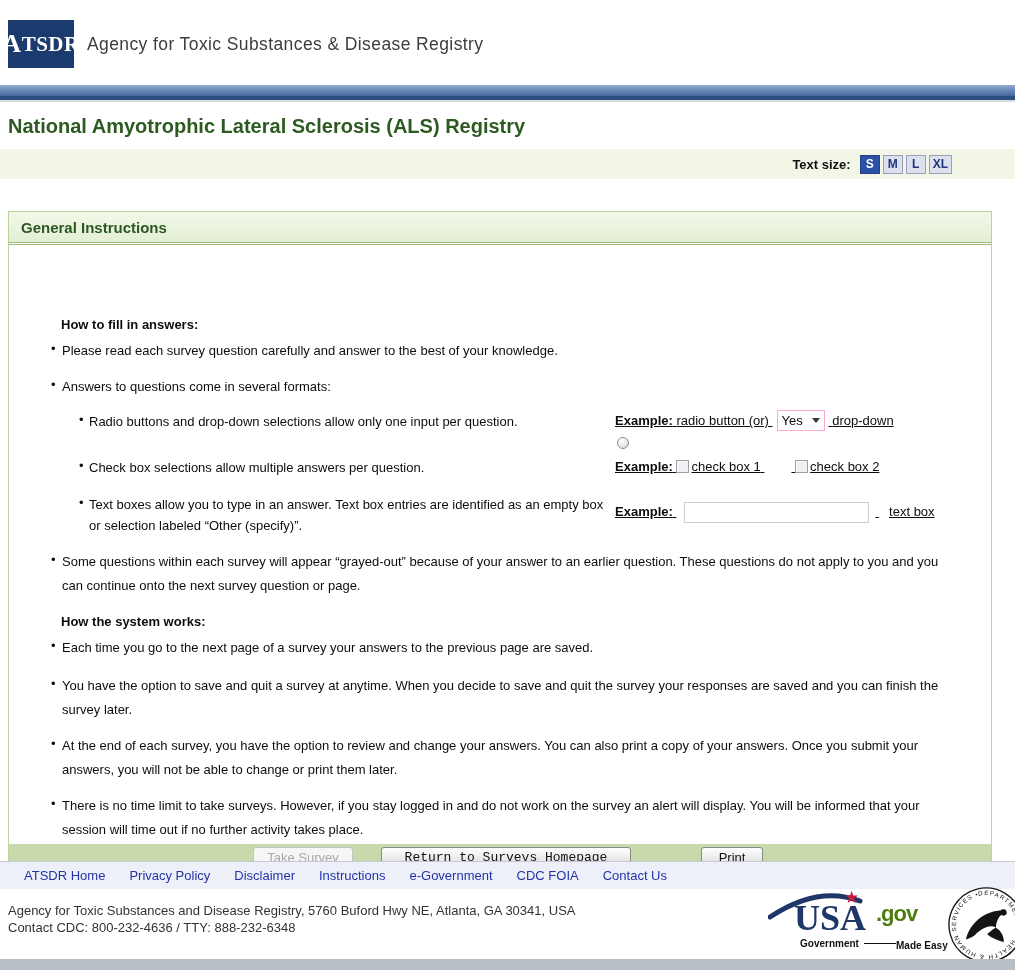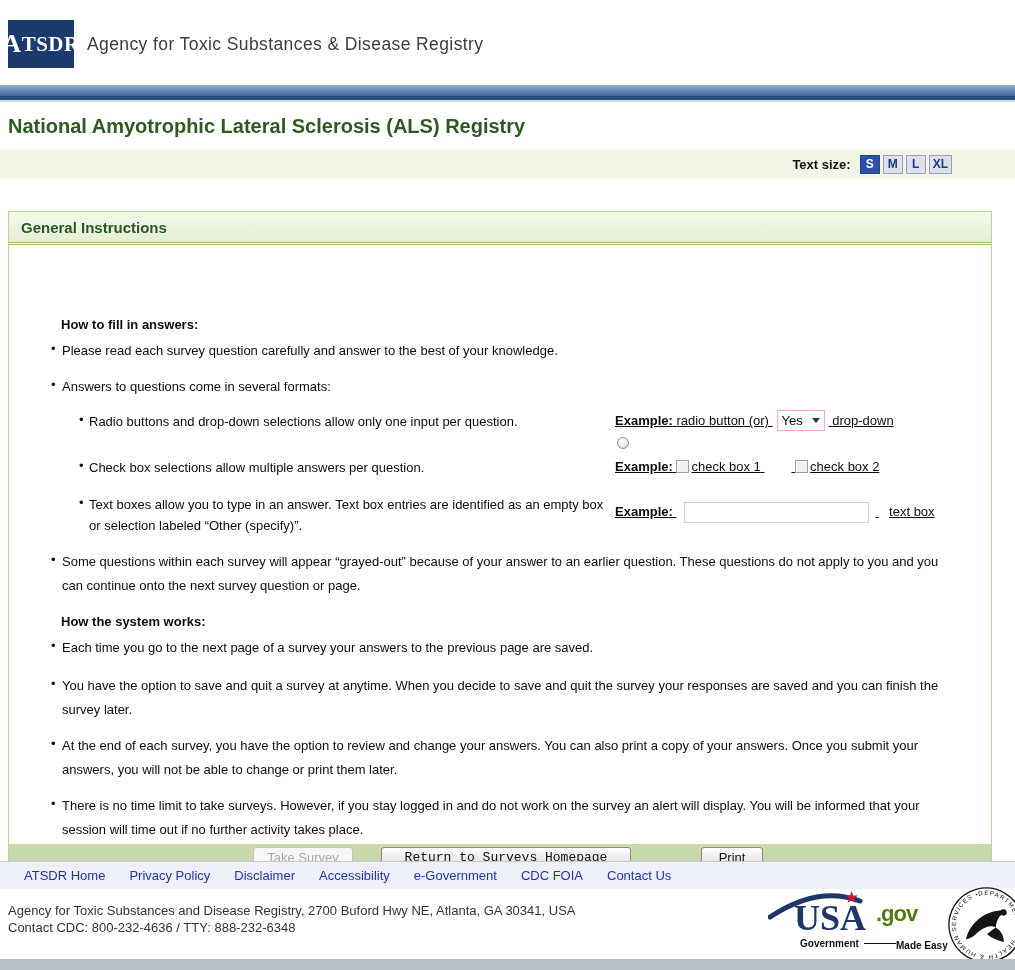--- a/index.html
+++ b/index.html
@@ -176,28 +176,28 @@
       <button id="btn-take" class="pbtn disabled" disabled="">Take Survey</button>
       <button id="btn-return" class="pbtn">Return to Surveys Homepage</button>
       <button id="btn-print" class="pbtn">Print</button>
     </div>
   </div>
 
   <div class="footer-links">
     <a>ATSDR Home</a>
     <a>Privacy Policy</a>
     <a>Disclaimer</a>
-    <a>Accessibility</a>
+    <a>Instructions</a>
     <a>e-Government</a>
     <a>CDC FOIA</a>
     <a>Contact Us</a>
   </div>
 
   <div class="footer-addr">
-    <div>Agency for Toxic Substances and Disease Registry, 2700 Buford Hwy NE, Atlanta, GA 30341, USA</div>
+    <div>Agency for Toxic Substances and Disease Registry, 5760 Buford Hwy NE, Atlanta, GA 30341, USA</div>
     <div>Contact CDC: 800-232-4636 / TTY: 888-232-6348</div>
   </div>
 
   <div class="usagov">
     <svg class="swoosh" width="150" height="30" viewBox="0 0 150 30">
       <path d="M2,26 Q50,-6 92,10" fill="none" stroke="#1f3668" stroke-width="5" stroke-linecap="round"></path>
     </svg>
     <span class="star">★</span>
     <span class="usa">USA</span>
     <span class="gov">.gov</span>

